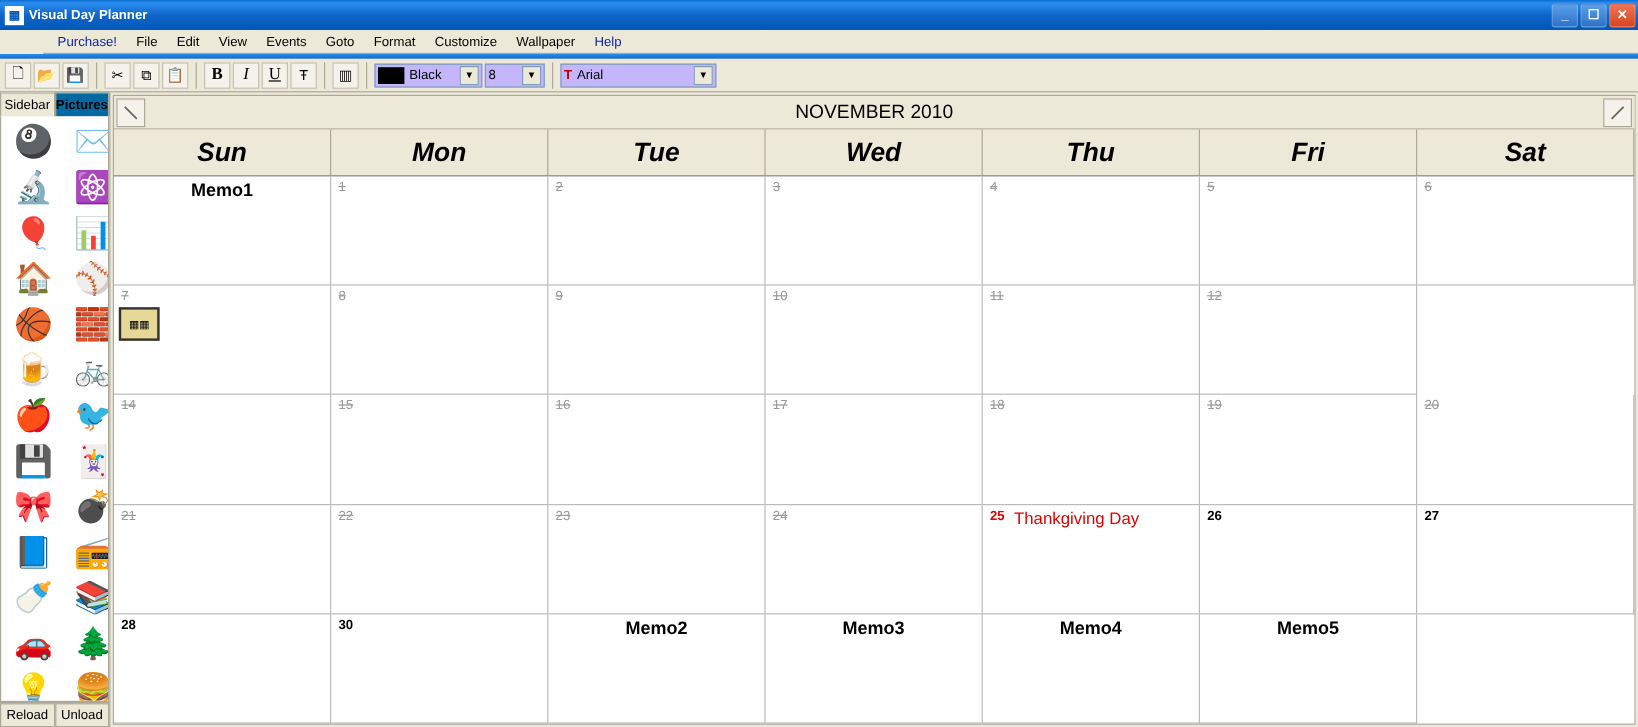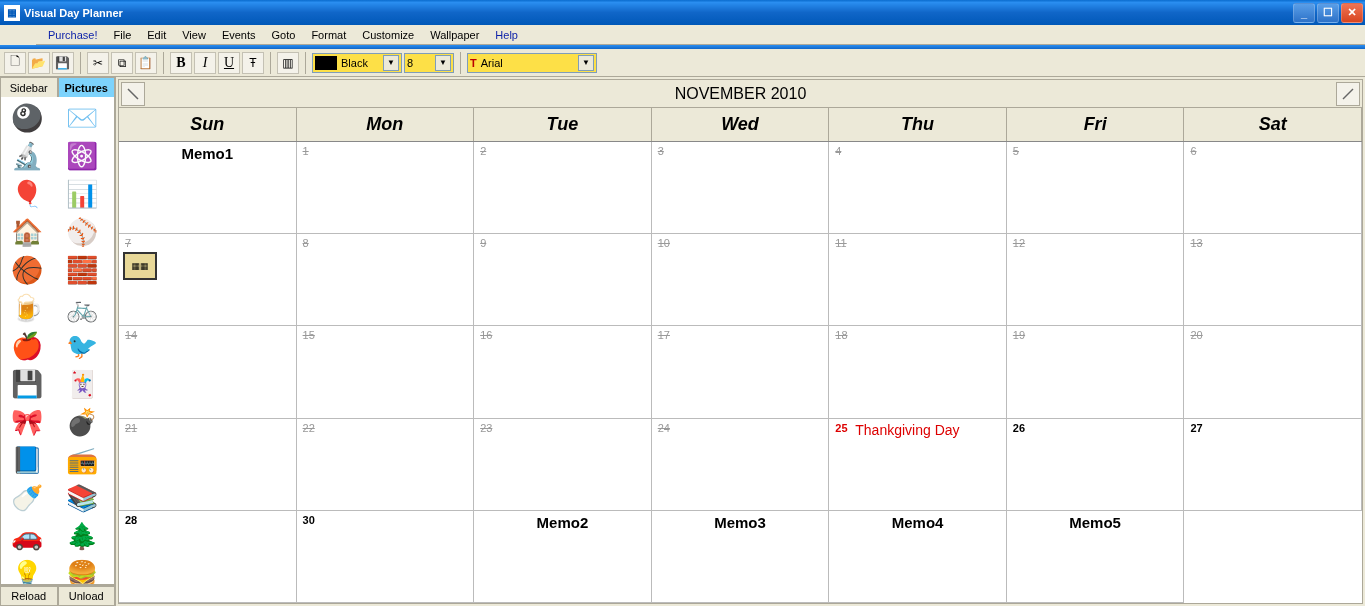--- a/index.html
+++ b/index.html
@@ -56,39 +56,39 @@
   width: 22px; height: 22px; border: 1px solid #aca899aa;
   background: #f4f2ea;
   display:inline-flex; align-items:center; justify-content:center;
   font-size:12px;
 }
 .tb-sep { width:1px; height:22px; background:#aca899; margin:0 4px; }
 .tb-btn.bold { font-weight:bold; font-family: "Times New Roman",serif; font-size:14px;}
 .tb-btn.italic { font-style:italic; font-family: "Times New Roman",serif; font-size:14px;}
 .tb-btn.und { text-decoration:underline; font-family: "Times New Roman",serif; font-size:14px;}
 .combo {
-  height:20px; border:1px solid #7f9db9; background:#fde047;
+  height:20px; border:1px solid #7f9db9; background:#c4b5fd;
   display:flex; align-items:center; padding:0 2px; font-size:11px;
 }
 .combo .swatch { width:22px; height:14px; background:#000; margin-right:4px;}
 .combo .arrow { width:16px; height:16px; background:#ece9d8; border:1px solid #7f9db9; margin-left:4px; display:flex;align-items:center;justify-content:center; font-size:8px;}
 .main {
   flex:1; display:flex; overflow:hidden;
 }
 .sidebar {
-  width: 116px; background:#ece9d8; border-right:1px solid #aca899;
+  width: 92px; background:#ece9d8; border-right:1px solid #aca899;
   display:flex; flex-direction:column;
 }
 .sidebar-tabs { display:flex; height:20px;}
 .sidebar-tabs .tab {
   flex:1; display:flex; align-items:center; justify-content:center;
   border:1px solid #aca899; border-bottom:none; background:#ece9d8;
   font-size:11px;
 }
-.sidebar-tabs .tab.active { background:#7dd3fc; font-weight:bold;}
+.sidebar-tabs .tab.active { background:#0369a1; font-weight:bold;}
 .icon-grid {
   flex:1; background:#fff; border:1px solid #aca899; border-top:none;
   display:grid; grid-template-columns: repeat(2, 1fr);
   gap:4px; padding:4px; overflow:hidden;
   align-content:start;
 }
 .clip {
   width:46px; height:34px; display:flex; align-items:center; justify-content:center;
   font-size:26px;
 }
@@ -114,21 +114,21 @@
 .caltitle {
   flex:1; text-align:center; font-size:16px; font-weight:normal;
   font-family: Arial, sans-serif;
 }
 .dayhead {
   display:grid; grid-template-columns: repeat(7, 1fr);
   background:#ece9d8; border-bottom:1px solid #888;
 }
 .dayhead div {
   padding:6px 0; text-align:center; font-style:italic; font-weight:bold;
-  font-size:18px; font-family:Arial,sans-serif;
+  font-size:22px; font-family:Arial,sans-serif;
   border-right:1px solid #aca899;
 }
 .weeks { flex:1; display:flex; flex-direction:column;}
 .weekrow { flex:1; display:grid; grid-template-columns: repeat(7, 1fr); }
 .daycell {
   border-right:1px solid #bbb; border-bottom:1px solid #bbb;
   position:relative; padding:2px 4px; font-size:11px;
 }
 .daycell .dnum { position:absolute; top:3px; left:6px; font-size:11px; font-weight:bold;}
 .daycell .dnum.gray { color:#999; text-decoration:line-through; font-weight:normal;}
@@ -305,23 +305,20 @@
           </div>
           <div class="daycell">
             <div class="dnum gray">10</div>
           </div>
           <div class="daycell">
             <div class="dnum gray">11</div>
           </div>
           <div class="daycell">
             <div class="dnum gray">12</div>
           </div>
-          <div class="daycell">
-            <div class="dnum gray">13</div>
-          </div>
         </div>
         <div class="weekrow">
           <div class="daycell">
             <div class="dnum gray">14</div>
           </div>
           <div class="daycell">
             <div class="dnum gray">15</div>
           </div>
           <div class="daycell">
             <div class="dnum gray">16</div>

